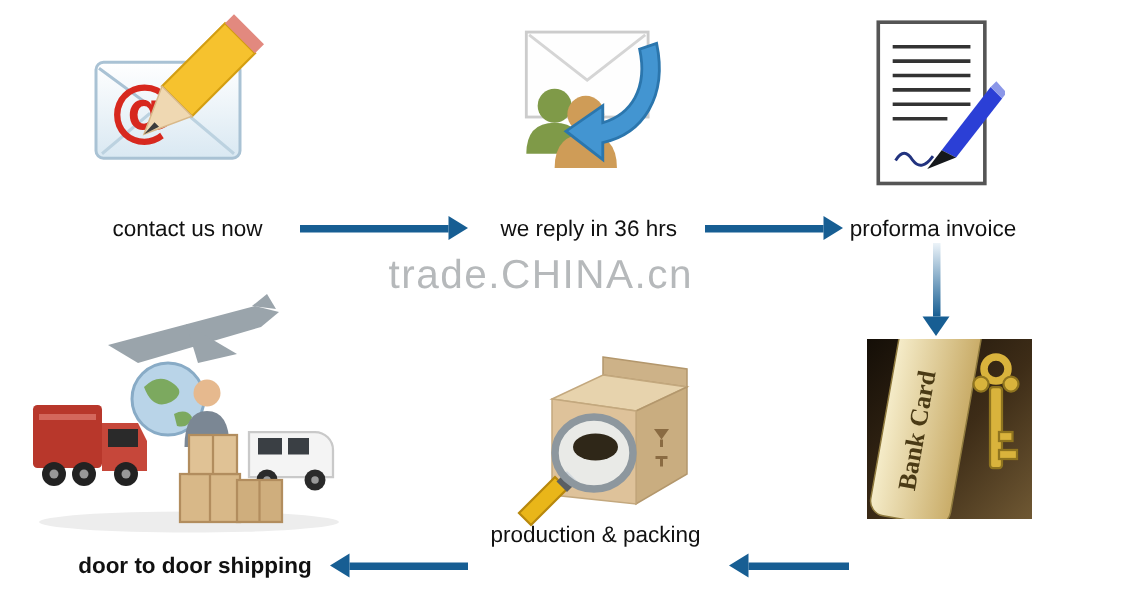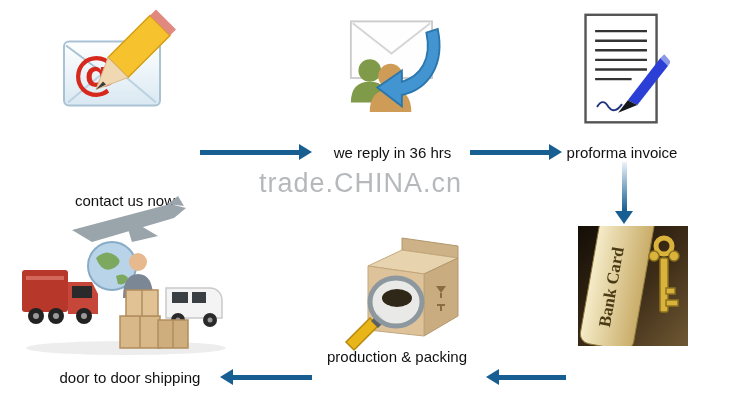--- a/index.html
+++ b/index.html
@@ -42,21 +42,21 @@
       <rect x="6" y="34" width="96" height="64" rx="5" fill="url(#envg)" stroke="#a9c2d4" stroke-width="2"></rect>
       <path d="M8 38 L54 72 L100 38" fill="none" stroke="#a9c2d4" stroke-width="2"></path>
       <path d="M10 95 L42 68 M98 95 L66 68" fill="none" stroke="#bcd2e0" stroke-width="2"></path>
       <text x="15" y="81" font-size="46" font-weight="bold" fill="#d7281e" font-family="DejaVu Sans, sans-serif">@</text>
       <polygon points="92,8 112,28 70,70 50,50" fill="#f6c22e" stroke="#d39e12" stroke-width="1.5"></polygon>
       <polygon points="98,2 118,22 112,28 92,8" fill="#e2897f"></polygon>
       <polygon points="50,50 70,70 38,82" fill="#efd8b2" stroke="#d8b98a" stroke-width="1"></polygon>
       <polygon points="38,82 45,74 48,77" fill="#3c3c3c"></polygon>
     </svg>
   </div>
-  <div class="label" style="left:45px; top:144px; width:160px;margin-top:48px;">contact us now</div>
+  <div class="label" style="left:45px; top:144px; width:160px;">contact us now</div>
 
   <div class="arrow right" style="left:200px; top:144px; width:112px; height:16px;">
     <span class="shaft"></span>
     <span class="head"></span>
   </div>
 
   <div class="icon" style="left:332px; top:14px; width:118px; height:112px;">
     <svg viewBox="0 0 125 115">
       <rect x="20" y="6" width="86" height="60" fill="#fefefe" stroke="#cccccc" stroke-width="2"></rect>
       <path d="M22 8 L63 40 L104 8" fill="none" stroke="#d5d5d5" stroke-width="2"></path>
@@ -197,15 +197,15 @@
       <g stroke="#b28d5e" stroke-width="1.5">
         <rect x="100" y="120" width="40" height="32" fill="#d8b888"></rect>
         <rect x="106" y="94" width="32" height="26" fill="#e0c295"></rect>
         <rect x="138" y="124" width="30" height="28" fill="#cfae7d"></rect>
         <line x1="120" y1="120" x2="120" y2="152"></line>
         <line x1="122" y1="94" x2="122" y2="120"></line>
         <line x1="153" y1="124" x2="153" y2="152"></line>
       </g>
     </svg>
   </div>
-  <div class="label" style="left:40px; top:369px; width:180px;">door to door shipping</div>
+  <div class="label" style="left:40px; top:369px; width:180px;font-weight:bold;">door to door shipping</div>
 
 </div>
 
 </body></html>

